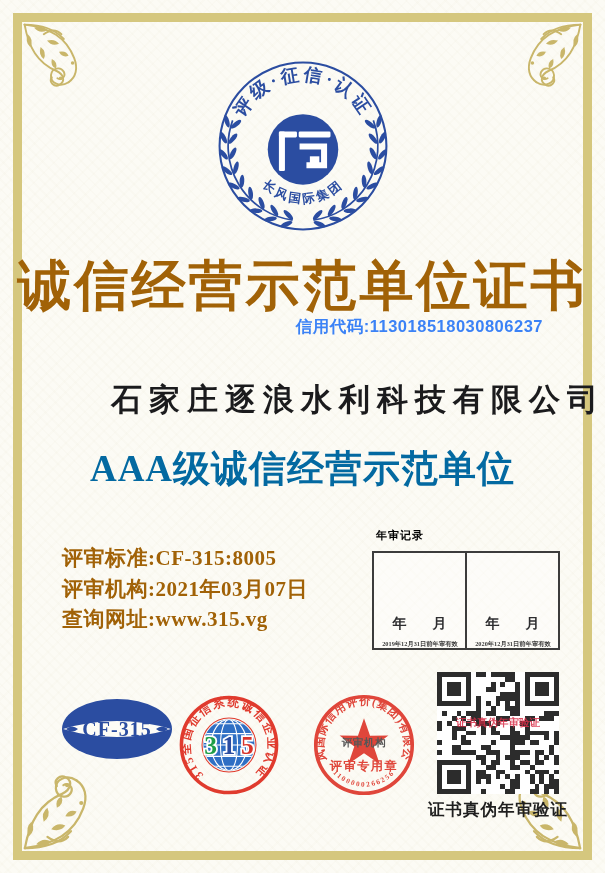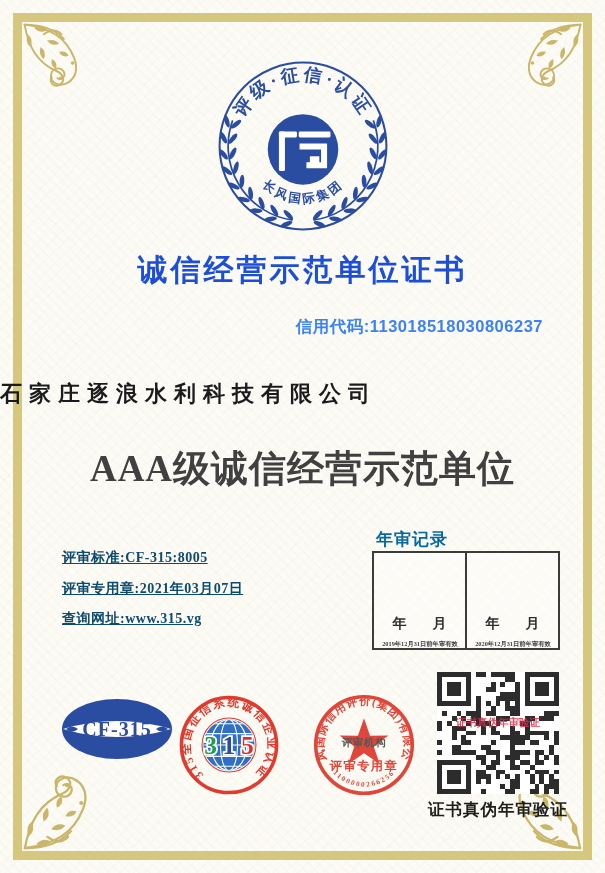--- a/index.html
+++ b/index.html
@@ -19,40 +19,40 @@
   .corner.tl{left:23px; top:23px;}
   .corner.tr{right:23px; top:23px; transform:scaleX(-1);}
   .corner.bl{left:23px; bottom:23px; width:94px; height:94px; transform:scaleY(-1);}
   .corner.br{right:23px; bottom:23px; width:94px; height:94px; transform:scale(-1,-1);}
 
   .emblem{position:absolute; left:217px; top:60px; width:172px; height:172px;}
 
   .title{
     position:absolute; top:250px; left:0; right:0; text-align:center;
     font-family:"Liberation Sans", sans-serif; font-weight:900;
-    font-size:30px; letter-spacing:3px; color:#1d4ed8; white-space:nowrap;
+    font-size:54px; letter-spacing:3px; color:#a16207; white-space:nowrap;
   }
   .credit-code{
     position:absolute; top:316px; right:62px;
     font-family:"Liberation Sans", sans-serif; font-weight:700;
     font-size:16.5px; color:#3b82f6; letter-spacing:0.5px;
   }
   .company{
-    position:absolute; top:379px; left:0; right:0; text-align:left;
+    position:absolute; top:379px; left:0; right:0; text-align:right;
     font-family:"Liberation Sans", sans-serif; font-weight:900;
-    font-size:22px; letter-spacing:7px; color:#1b1b1d; white-space:nowrap;
+    font-size:31px; letter-spacing:7px; color:#1b1b1d; white-space:nowrap;
   }
   .rating{
     position:absolute; top:444px; left:0; right:0; text-align:center;
-    font-weight:700; font-size:37px; letter-spacing:1px; color:#404040; white-space:nowrap;
-  }
-  .details{position:absolute; top:543px; left:62px; font-weight:700; font-size:14px; color:#0c4a6e; letter-spacing:0.5px;text-decoration:underline;}
+    font-weight:700; font-size:37px; letter-spacing:1px; color:#0369a1; white-space:nowrap;
+  }
+  .details{position:absolute; top:543px; left:62px; font-weight:700; font-size:21px; color:#a16207; letter-spacing:0.5px;}
   .details div{line-height:30.5px; white-space:nowrap;}
 
-  .annual-title{position:absolute; top:528px; left:376px; font-weight:700; font-size:17px; color:#0369a1; letter-spacing:1px;}
+  .annual-title{position:absolute; top:528px; left:376px; font-weight:700; font-size:11px; color:#000000; letter-spacing:1px;}
   .annual-box{
     position:absolute; top:551px; left:372px; width:188px; height:99px;
     border:2px solid #3c3c3c; display:flex; background:rgba(255,255,255,0.4); box-sizing:border-box;
   }
   .annual-cell{position:relative; flex:1;}
   .annual-cell + .annual-cell{border-left:2px solid #3c3c3c;}
   .ym{position:absolute; bottom:15px; left:0; right:0; display:flex; justify-content:center; gap:26px; font-weight:700; font-size:14px; color:#2d2d2f;}
   .annual-note{
     position:absolute; bottom:0px; left:50%; transform:translateX(-50%) scale(0.60);
     transform-origin:center bottom; white-space:nowrap;
@@ -184,21 +184,21 @@
     </text>
   </svg>
 
   <div class="title">诚信经营示范单位证书</div>
   <div class="credit-code">信用代码:113018518030806237</div>
   <div class="company">石家庄逐浪水利科技有限公司</div>
   <div class="rating">AAA级诚信经营示范单位</div>
 
   <div class="details">
     <div>评审标准:CF-315:8005</div>
-    <div>评审专用章:2021年03月07日</div>
+    <div>评审机构:2021年03月07日</div>
     <div>查询网址:www.315.vg</div>
   </div>
 
   <div class="annual-title">年审记录</div>
   <div class="annual-box">
     <div class="annual-cell">
       <div class="ym">
         <span>年</span>
         <span>月</span>
       </div>

